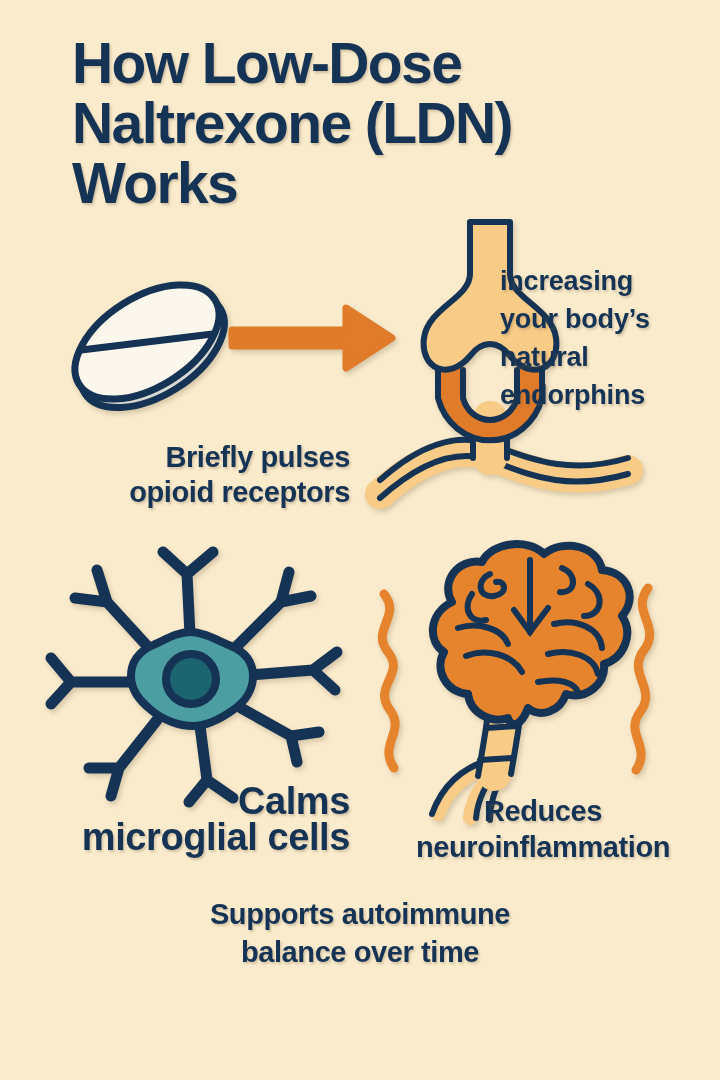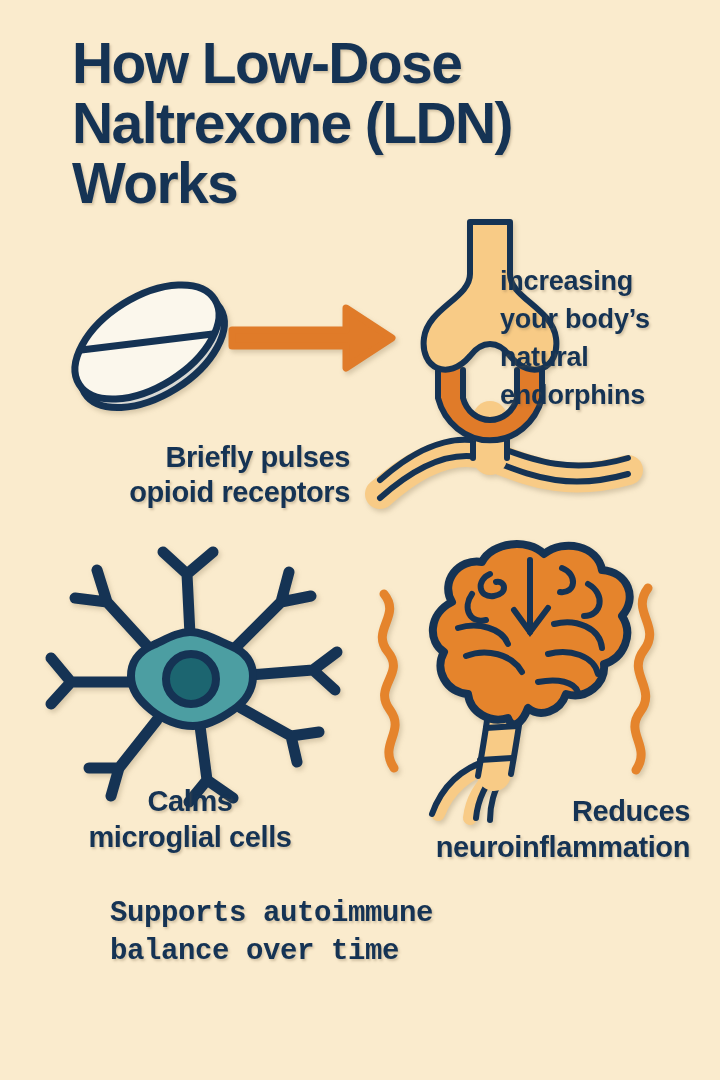--- a/index.html
+++ b/index.html
@@ -51,39 +51,39 @@
     width: 208px;
     text-align: left;
     font-size: 27px;
     line-height: 38px;
     letter-spacing: -0.2px;
   }
   #cap-microglia {
     left: 30px;
     top: 783px;
     width: 320px;
-    text-align: center;
-    font-size: 29px;
+    text-align: right;
+    font-size: 38px;
     line-height: 36px;
   }
   #cap-brain {
-    left: 360px;
+    left: 378px;
     top: 793px;
     width: 330px;
-    text-align: right;
+    text-align: center;
     font-size: 29px;
     line-height: 36px;
   }
   #cap-footer {
     left: 110px;
     top: 895px;
     width: 500px;
+    text-align: center;
     font-size: 29px;
     line-height: 38px;
-    font-family: Liberation Mono, monospace;
   }
   .art {
     position: absolute;
   }
   #art-pill   { left: 55px;  top: 262px; }
   #art-arrow  { left: 228px; top: 300px; }
   #art-syn    { left: 378px; top: 222px; }
   #art-micro  { left: 45px;  top: 540px; }
   #art-brain  { left: 362px; top: 532px; }
   svg { display: block; overflow: visible; }

